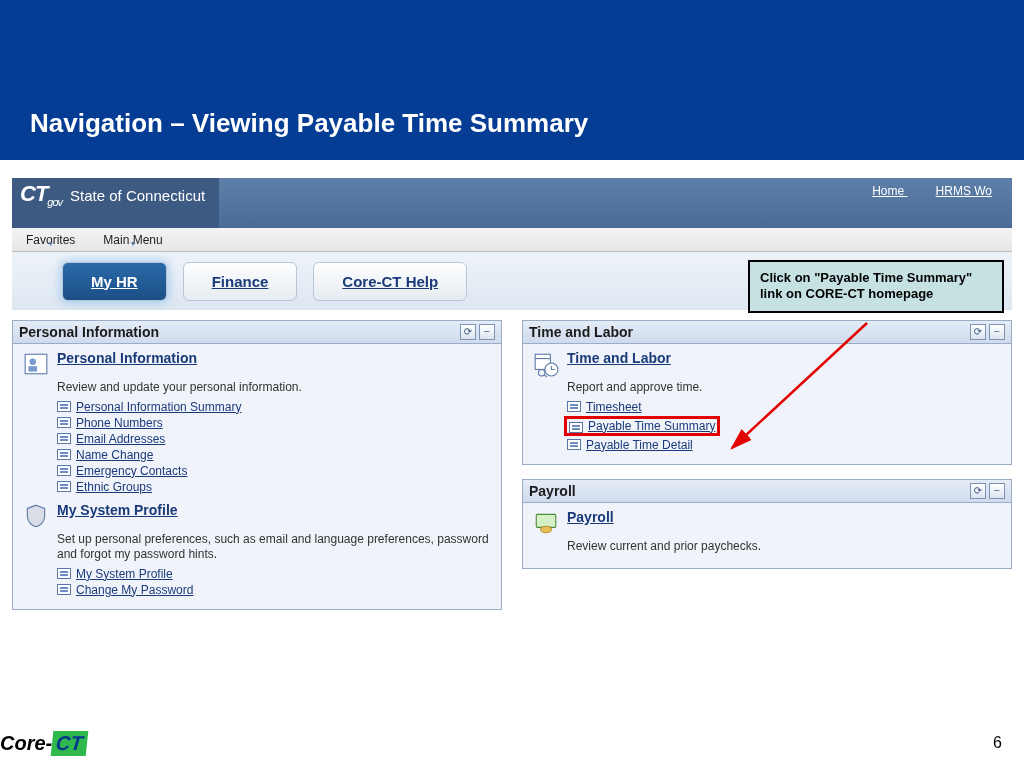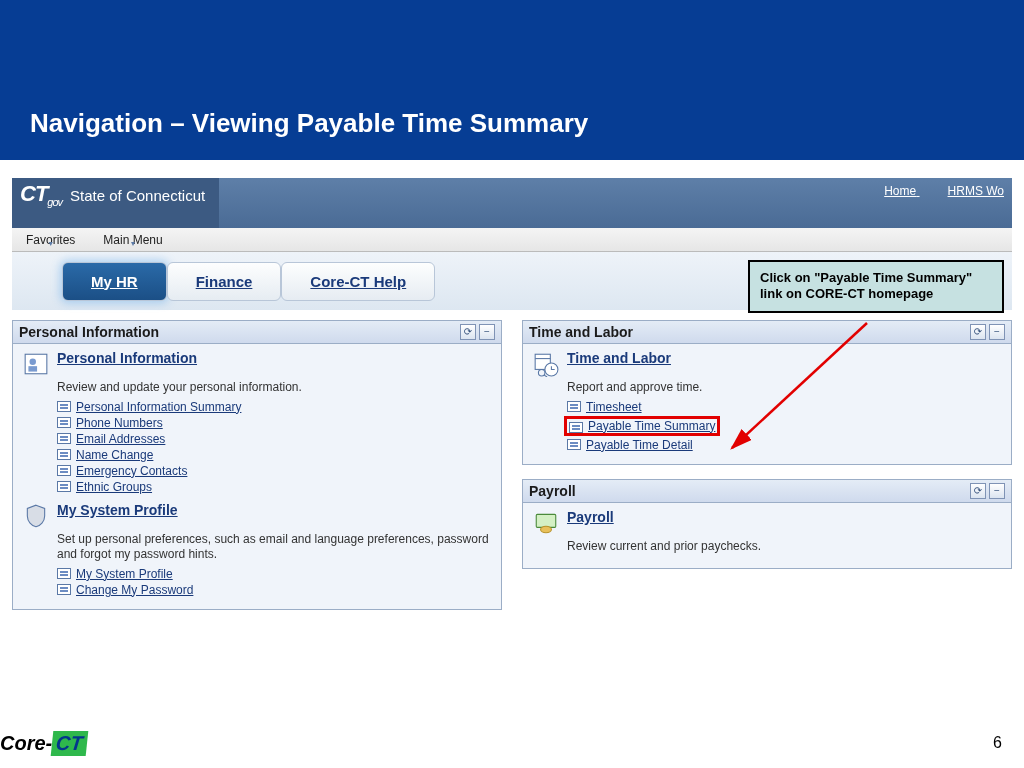--- a/index.html
+++ b/index.html
@@ -5,26 +5,26 @@
   * { box-sizing: border-box; margin: 0; padding: 0; }
   body { font-family: Arial, sans-serif; width: 1024px; height: 768px; background: #fff; position: relative; overflow: hidden; }
   .slide-header { background: #063d94; height: 160px; padding: 108px 0 0 30px; }
   .slide-title { color: #fff; font-size: 26px; font-weight: bold; }
   .app-area { position: relative; margin: 18px 12px 0 12px; }
   .topbar { background: linear-gradient(#5e7fa8, #4a6b95); height: 50px; display: flex; align-items: center; color: #fff; position: relative; }
   .logo-block { display: flex; align-items: center; background: #3c5a82; height: 50px; padding: 0 14px 16px 8px; }
   .ctgov { font-style: italic; font-size: 22px; font-weight: bold; margin-right: 8px; letter-spacing: -1px; }
   .ctgov sub { font-size: 11px; font-style: italic; font-weight: normal; }
   .state-text { font-size: 15px; }
-  .topbar-links { position: absolute; right: 8px; top: 6px; font-size: 12px; color: #fff; text-decoration: underline; }
+  .topbar-links { position: absolute; right: 20px; top: 6px; font-size: 12px; color: #fff; text-decoration: underline; }
   .topbar-links span { margin-left: 28px; }
   .menubar { background: linear-gradient(#f4f4f4,#e6e6e6); height: 24px; border-bottom: 1px solid #bbb; display: flex; align-items: center; font-size: 12px; color: #222; }
   .menubar-item { padding: 0 14px; position: relative; }
   .menubar-item::after { content: "▾"; color: #5b7aa6; font-size: 8px; position: absolute; bottom: -1px; left: 50%; transform: translateX(-50%); }
-  .tabbar { background: linear-gradient(#eef3f9,#dde7f1); height: 58px; display: flex; align-items: center; padding-left: 50px; gap: 0;}
+  .tabbar { background: linear-gradient(#eef3f9,#dde7f1); height: 58px; display: flex; align-items: center; padding-left: 50px; gap: 16px;}
   .tab-btn { border: 1px solid #b8c6d8; border-radius: 6px; background: linear-gradient(#fdfefe,#e6ecf2); padding: 10px 28px; font-size: 15px; color: #1a3a7a; text-decoration: underline; font-weight: bold; cursor: pointer;}
   .tab-btn.active { background: linear-gradient(#2a6aa8,#1b4f86); color: #fff; text-decoration: underline; box-shadow: 0 0 8px 2px rgba(60,150,230,0.35);}
   .portlets { display: flex; gap: 20px; margin-top: 10px; align-items: flex-start;}
   .col { flex: 1; display: flex; flex-direction: column; gap: 14px;}
   .portlet { border: 1px solid #9badc6; background: #f0f4fa; }
   .portlet-head { background: linear-gradient(#e4ecf6,#cfdaed); border-bottom: 1px solid #9badc6; display: flex; align-items: center; justify-content: space-between; padding: 3px 6px; }
   .portlet-title { font-weight: bold; font-size: 14px; color: #1b1b1b; }
   .portlet-controls { display: flex; gap: 3px; }
   .widget-btn { width: 16px; height: 16px; border: 1px solid #7f93b5; background: linear-gradient(#fff,#dbe4f0); font-size: 10px; line-height: 14px; text-align:center; color:#39557f; cursor:pointer; }
   .portlet-body { padding: 6px 8px 10px 8px; }

